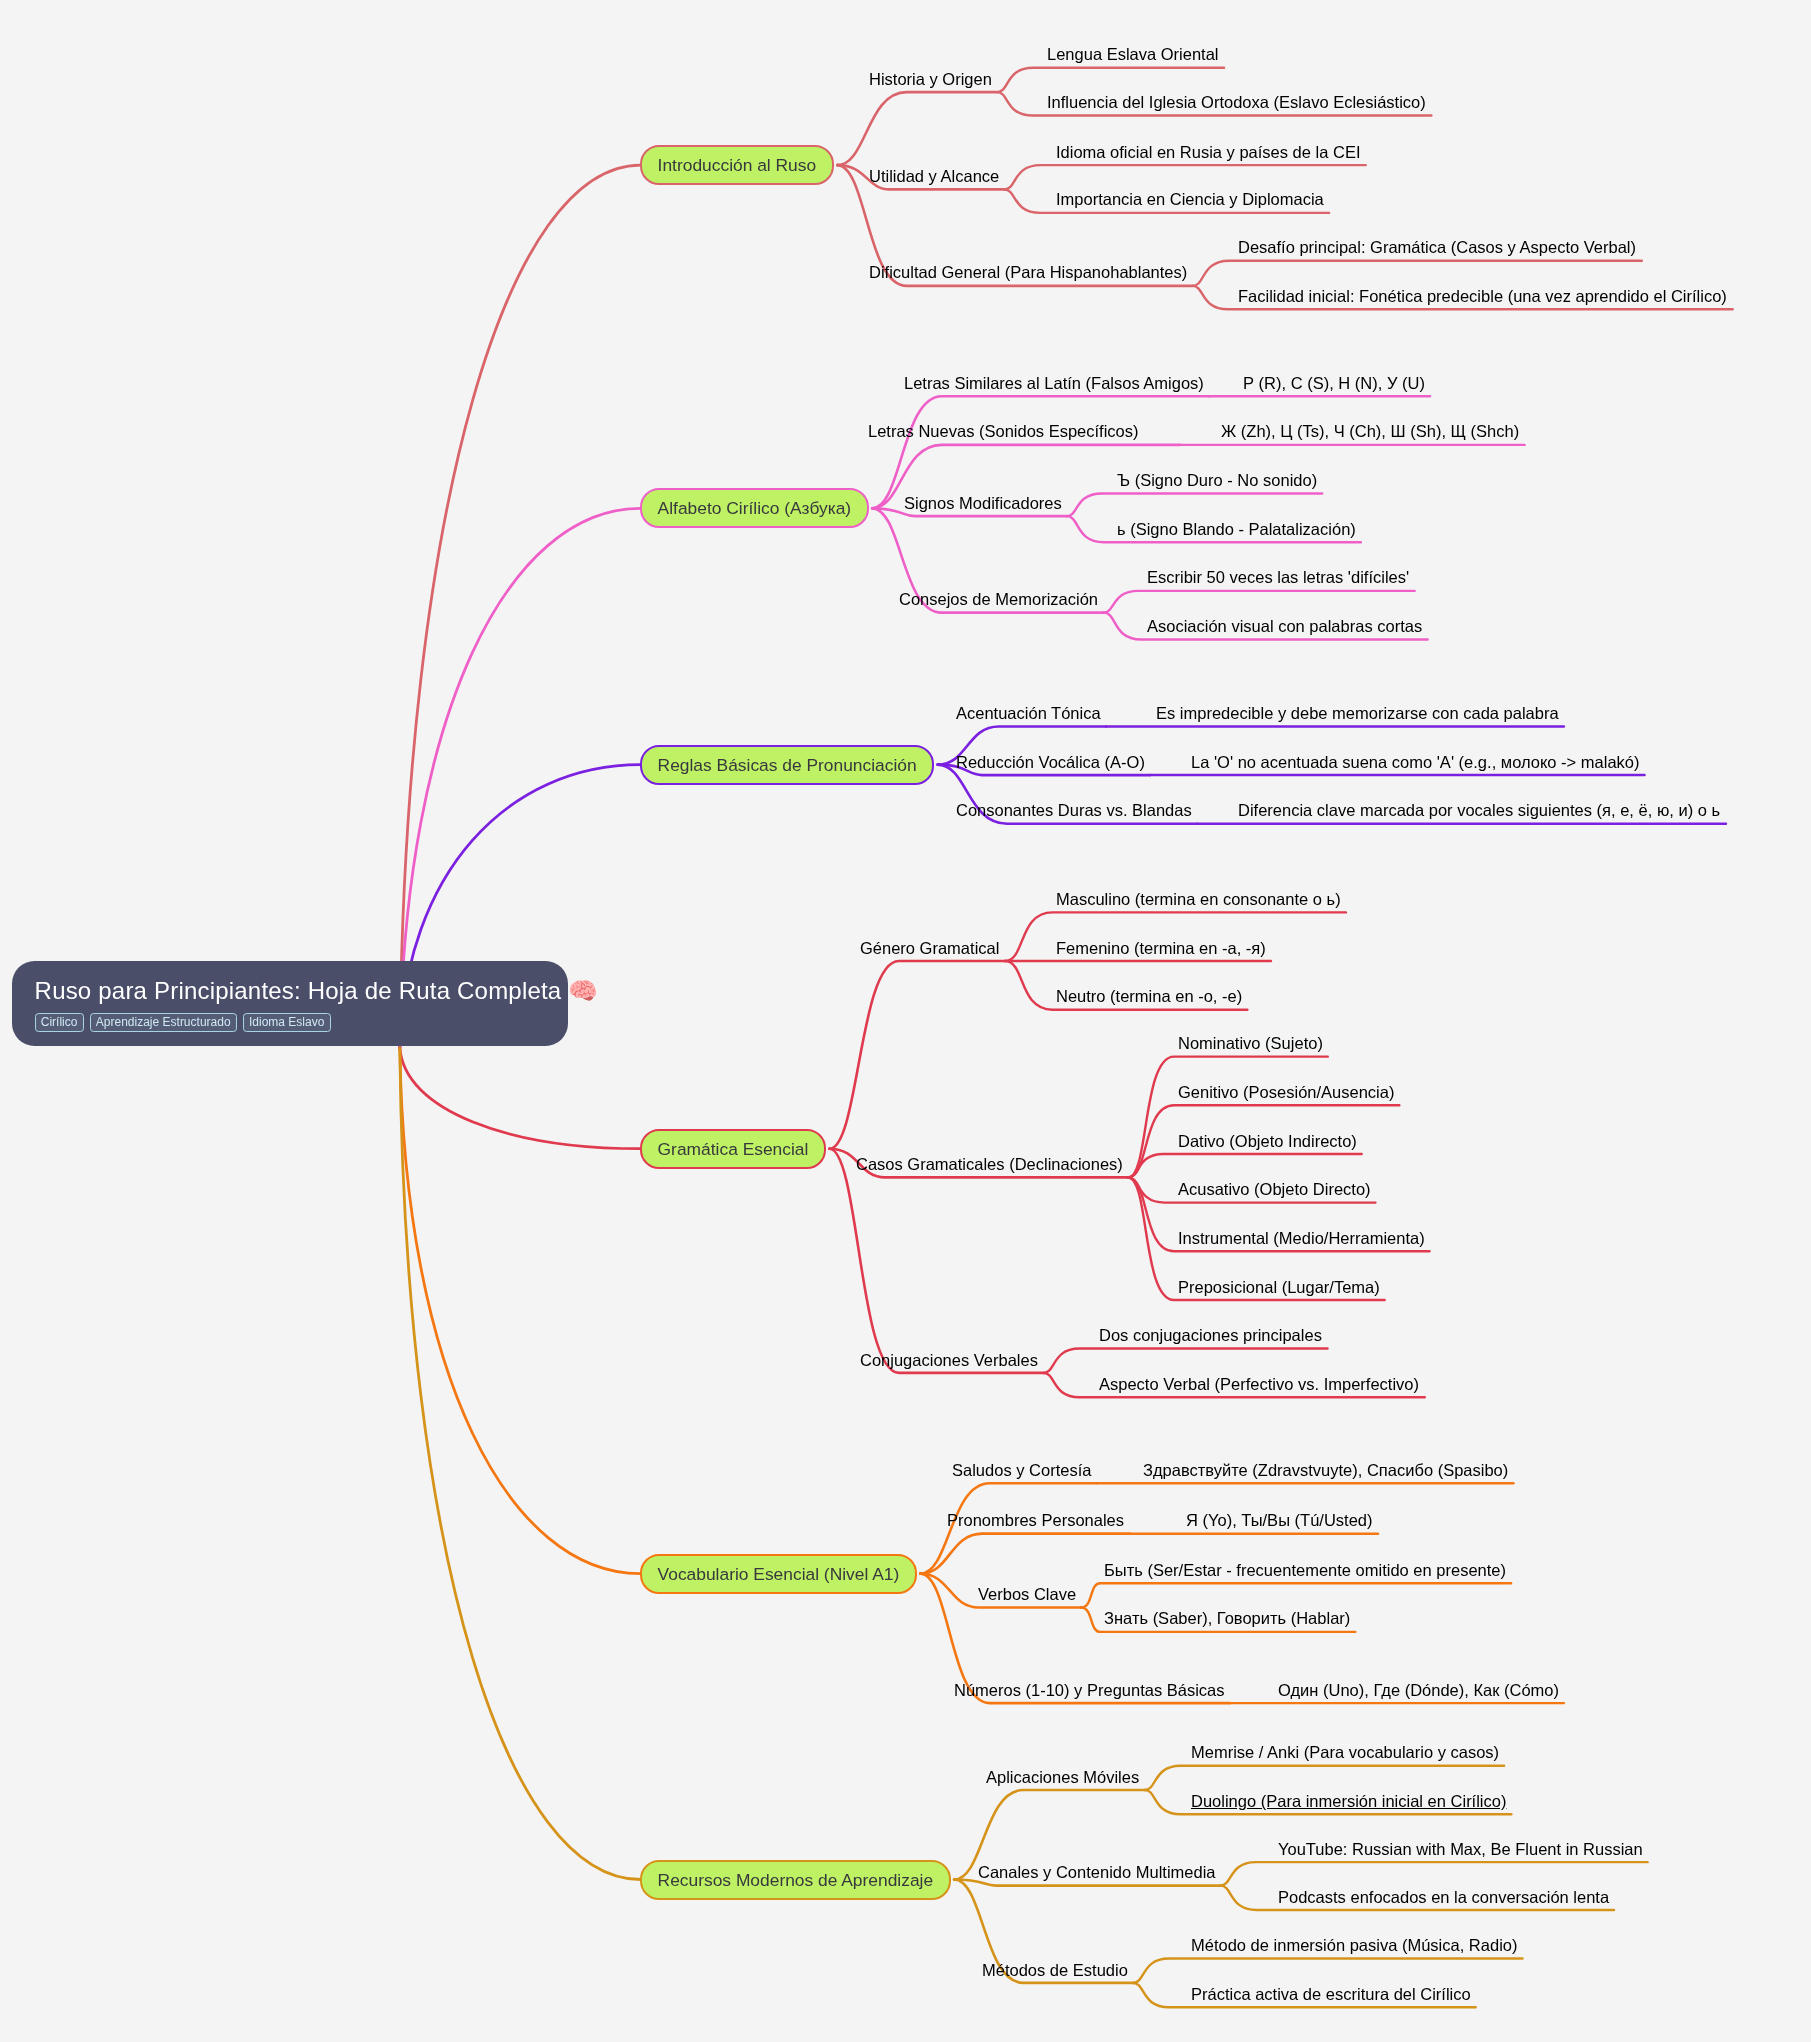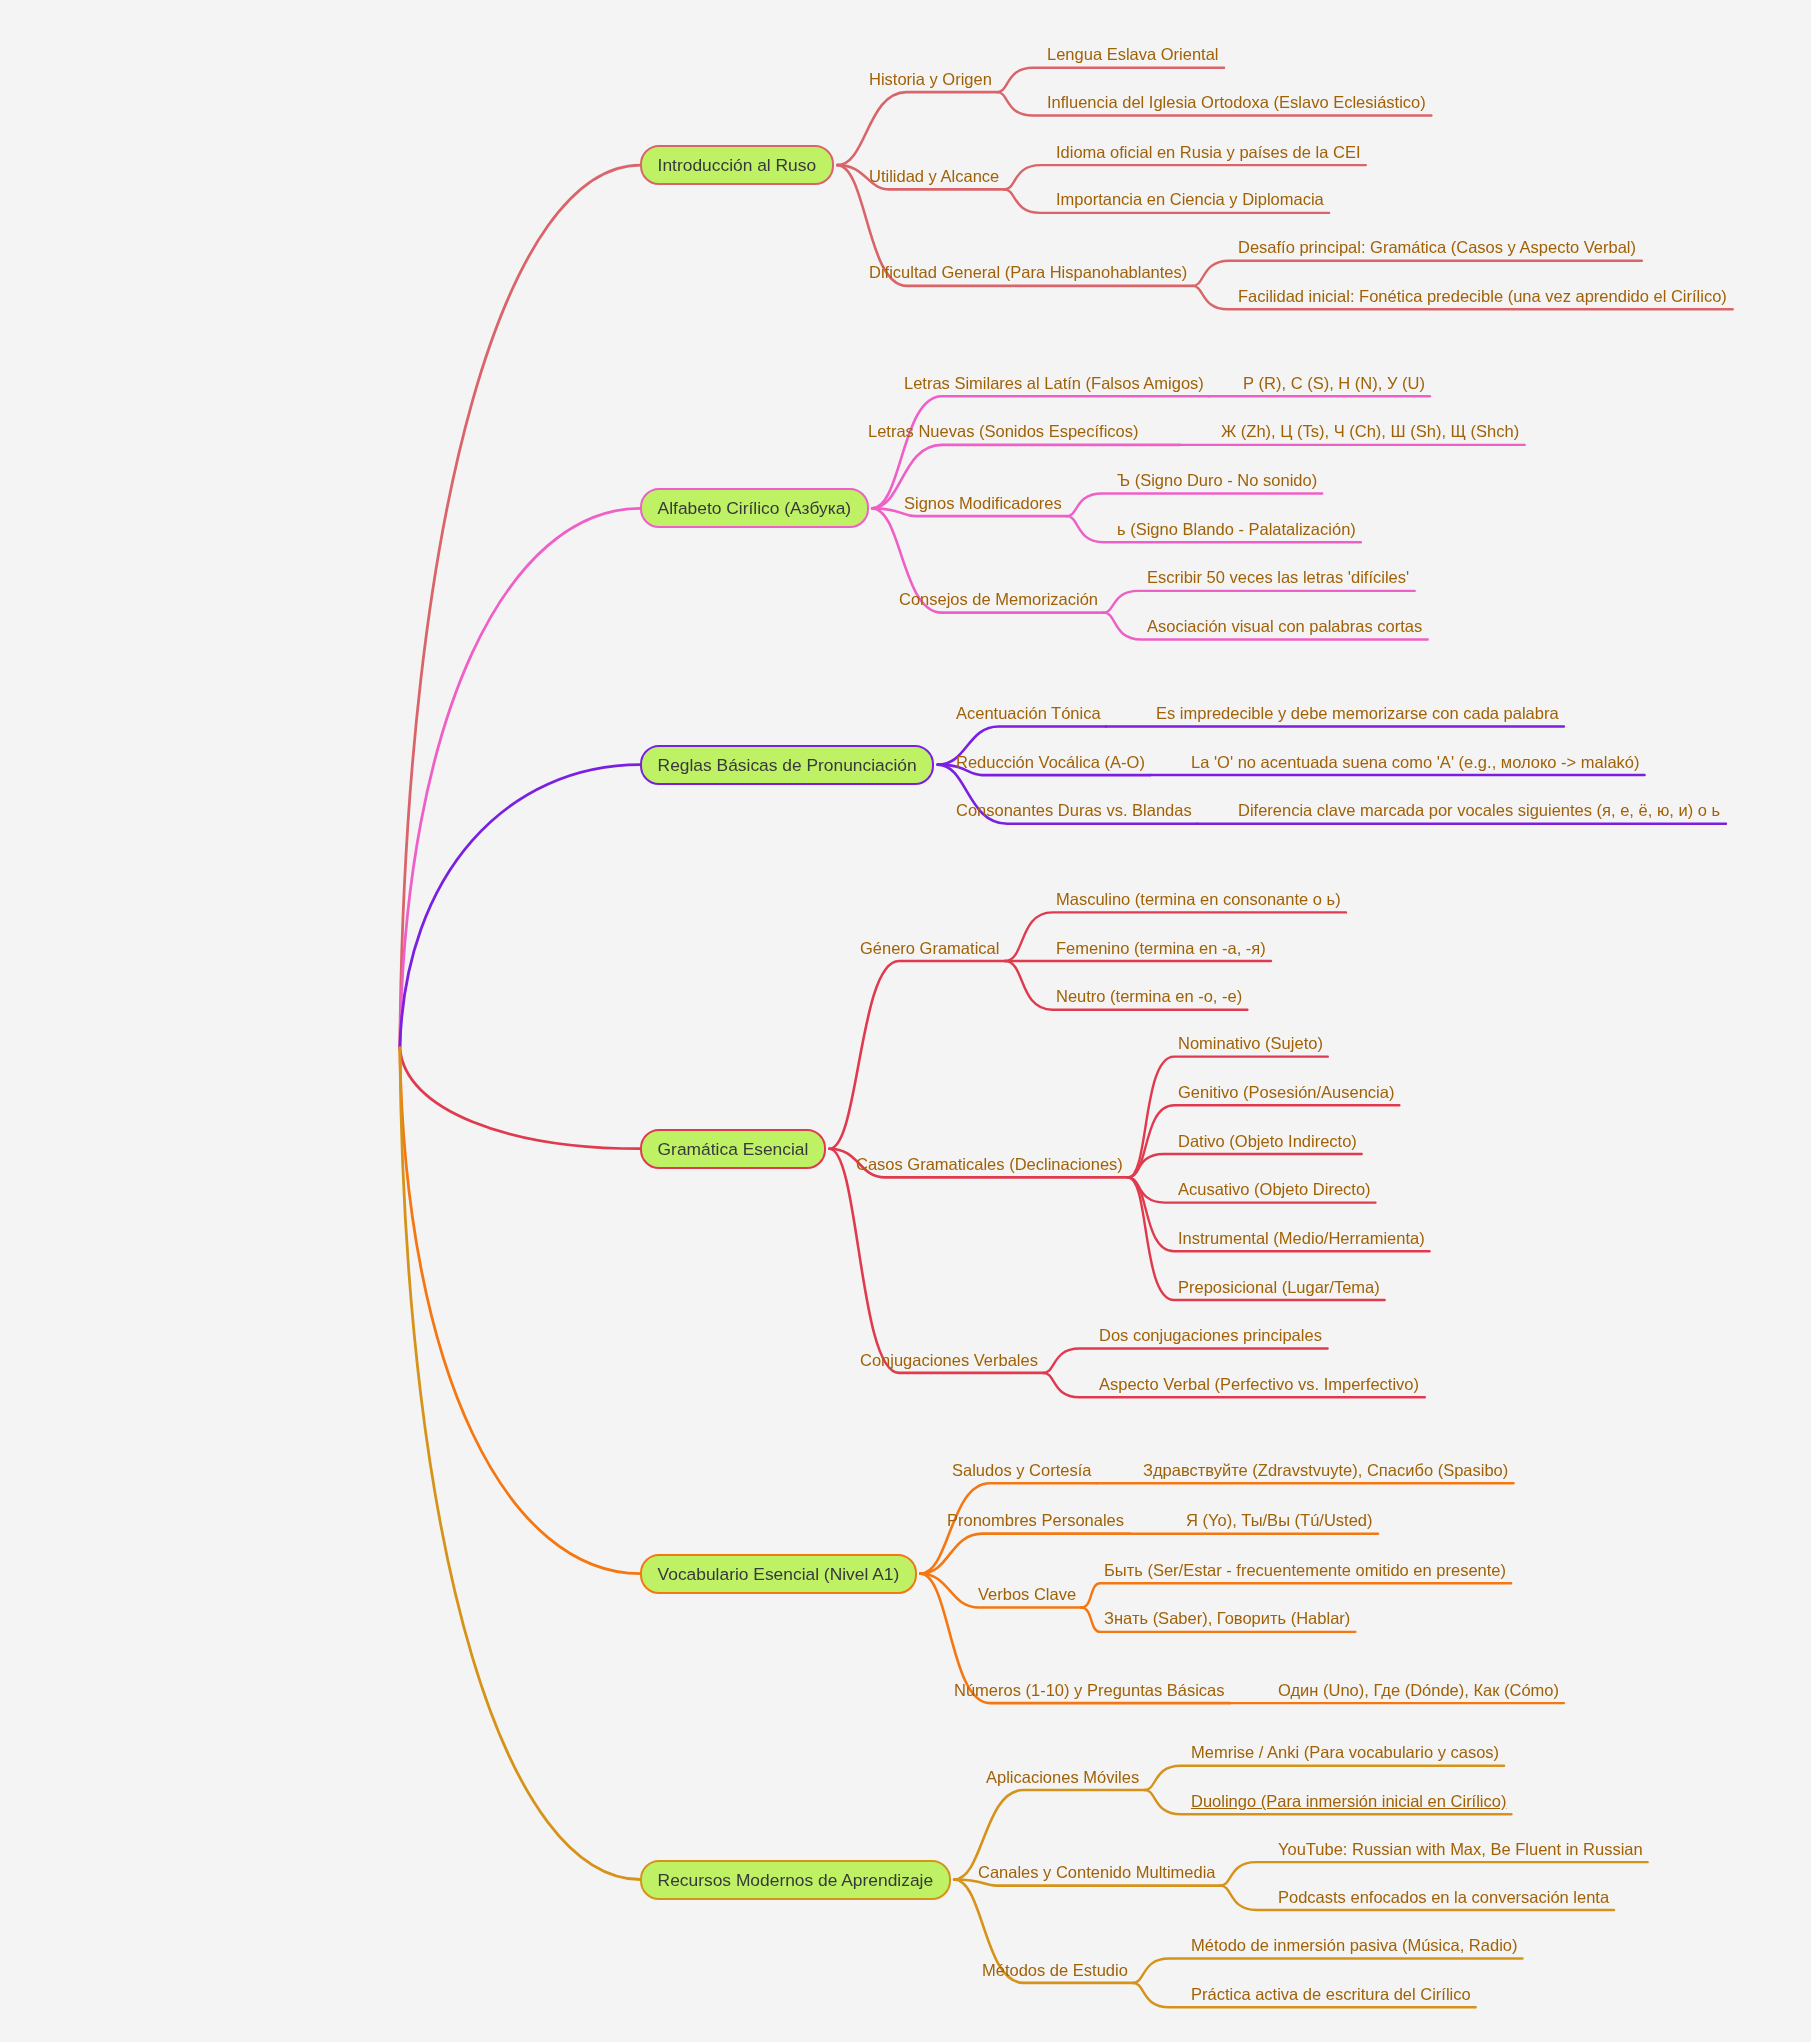--- a/index.html
+++ b/index.html
@@ -53,21 +53,21 @@
     white-space:nowrap;
     box-sizing:border-box;
     z-index:4;
     line-height:1.15;
   }
 
   
   .node-label{
     position:absolute;
     font-size:16.5px;
-    color:#a16207;
+    color:#000000;
     white-space:nowrap;
     z-index:3;
     line-height:1.15;
   }
   .l3{font-size:16.5px;}
 </style>
 </head>
 <body>
 
 <div id="stage">
@@ -130,20 +130,28 @@
       <path d="M 1317.359375 2060 C 1331.399375 2060, 1326.719375 2032, 1358.759375 2032 L 1730.796875 2032" stroke="#d5931a" stroke-width="2.8" fill="none" stroke-linecap="round"></path>
       <path d="M 1317.359375 2060 C 1331.399375 2060, 1326.719375 2088, 1358.759375 2088 L 1739.265625 2088" stroke="#d5931a" stroke-width="2.8" fill="none" stroke-linecap="round"></path>
       <path d="M 1097.859375 2163 C 1131.859375 2163, 1131.859375 2170, 1146.059375 2170 L 1404.546875 2170" stroke="#d5931a" stroke-width="3" fill="none" stroke-linecap="round"></path>
       <path d="M 1404.546875 2170 C 1418.256875 2170, 1413.686875 2143, 1445.396875 2143 L 1895.984375 2143" stroke="#d5931a" stroke-width="2.8" fill="none" stroke-linecap="round"></path>
       <path d="M 1404.546875 2170 C 1418.586875 2170, 1413.906875 2198, 1445.946875 2198 L 1857.3125 2198" stroke="#d5931a" stroke-width="2.8" fill="none" stroke-linecap="round"></path>
       <path d="M 1097.859375 2163 C 1131.859375 2163, 1131.859375 2282, 1177.859375 2282 L 1303.953125 2282" stroke="#d5931a" stroke-width="3" fill="none" stroke-linecap="round"></path>
       <path d="M 1303.953125 2282 C 1317.993125 2282, 1313.313125 2254, 1345.353125 2254 L 1751.953125 2254" stroke="#d5931a" stroke-width="2.8" fill="none" stroke-linecap="round"></path>
       <path d="M 1303.953125 2282 C 1317.993125 2282, 1313.313125 2310, 1345.353125 2310 L 1698.078125 2310" stroke="#d5931a" stroke-width="2.8" fill="none" stroke-linecap="round"></path>
     </svg>
 
+  <div class="root-node" id="root-node" style="left: 12px; top: 961px; width: 556px; background: rgb(74, 78, 105);">
+    <div class="root-title">Ruso para Principiantes: Hoja de Ruta Completa 🧠</div>
+    <div class="root-tags" id="root-tags">
+        <span class="root-tag">Cirílico</span>
+        <span class="root-tag">Aprendizaje Estructurado</span>
+        <span class="root-tag">Idioma Eslavo</span>
+      </div>
+  </div>
 
   <div id="nodes-layer">
       <div class="l1-node" style="border-color: rgb(217, 100, 106); left: 640px; top: 145px;">Introducción al Ruso</div>
       <div class="node-label" style="left: 869px; top: 70px;">Historia y Origen</div>
       <div class="node-label l3" style="left: 1047px; top: 45px;">Lengua Eslava Oriental</div>
       <div class="node-label l3" style="left: 1047px; top: 93px;">Influencia del Iglesia Ortodoxa (Eslavo Eclesiástico)</div>
       <div class="node-label" style="left: 869px; top: 167px;">Utilidad y Alcance</div>
       <div class="node-label l3" style="left: 1056px; top: 143px;">Idioma oficial en Rusia y países de la CEI</div>
       <div class="node-label l3" style="left: 1056px; top: 190px;">Importancia en Ciencia y Diplomacia</div>
       <div class="node-label" style="left: 869px; top: 263px;">Dificultad General (Para Hispanohablantes)</div>

